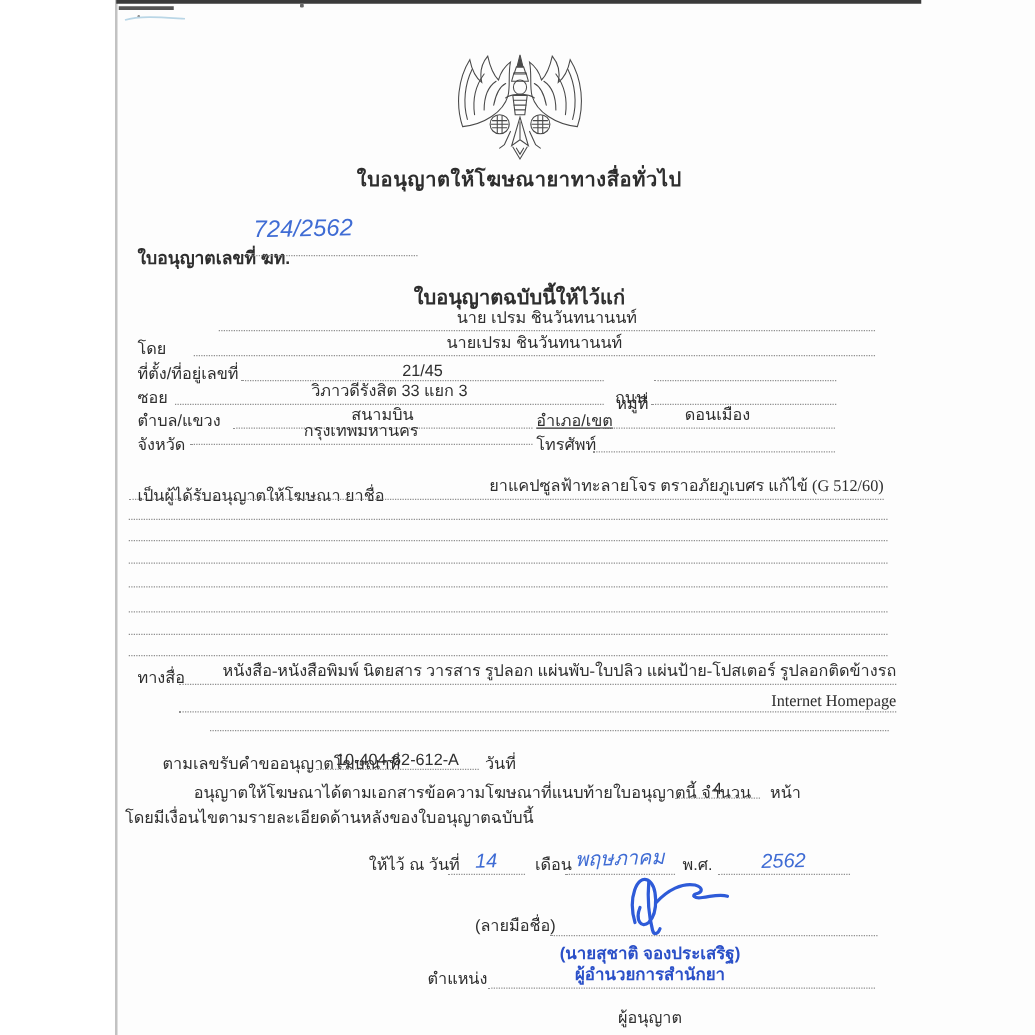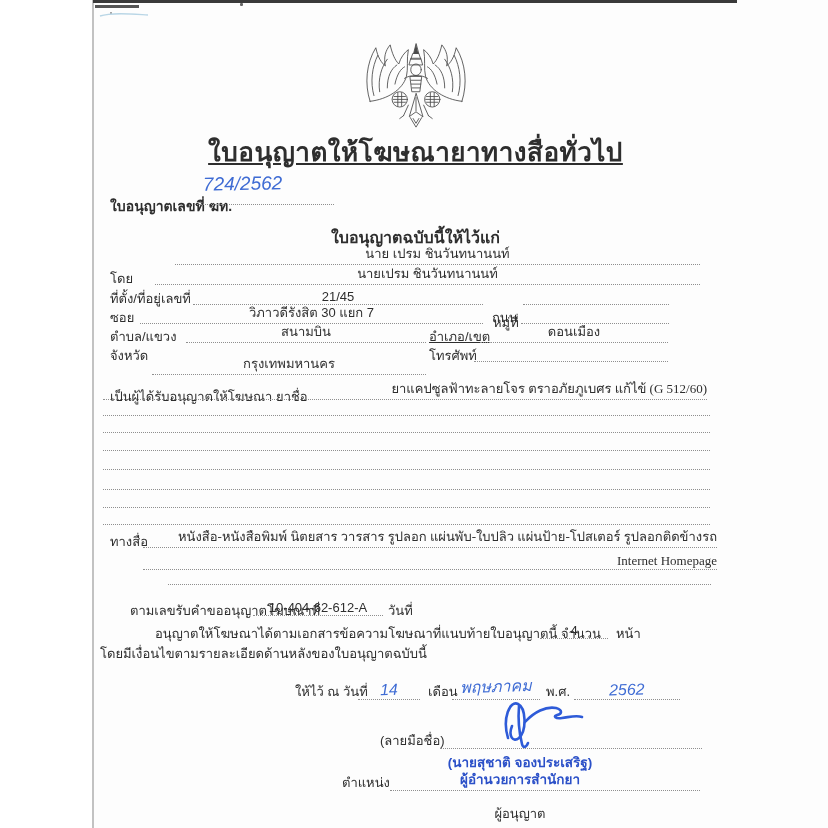--- a/index.html
+++ b/index.html
@@ -5,21 +5,21 @@
   html,body{margin:0;padding:0;background:#ffffff;}
   .doc{position:relative;width:828px;height:828px;background:#ffffff;overflow:hidden;
        font-family:"Liberation Sans","DejaVu Sans",sans-serif;color:#2e2e2e;}
   .page{position:absolute;left:93px;top:0;width:735px;height:828px;background:#fdfdfd;}
   .edge-left{position:absolute;left:92px;top:0;width:2px;height:828px;background:#c2c2c2;}
   .edge-top{position:absolute;left:93px;top:0;width:644px;height:3px;background:#3a3a3a;}
   .edge-dash{position:absolute;left:95px;top:5px;width:44px;height:3px;background:#555;}
   .speck{position:absolute;width:3px;height:3px;background:#666;border-radius:1px;}
   .t{position:absolute;font-size:13px;white-space:nowrap;color:#2e2e2e;}
   .b{font-weight:bold;}
-  .title{position:absolute;left:93px;width:645px;text-align:center;font-size:26px;font-weight:bold;letter-spacing:.5px;text-decoration:underline;}
+  .title{position:absolute;left:93px;width:645px;text-align:center;font-size:16px;font-weight:bold;letter-spacing:.5px;}
   .subtitle{position:absolute;left:93px;width:645px;text-align:center;font-size:16px;font-weight:bold;margin-top:12px;}
   .seg{position:absolute;height:18px;border-bottom:1.3px dotted #8f8f8f;display:flex;
        align-items:flex-end;justify-content:center;font-size:13px;white-space:nowrap;color:#2e2e2e;}
   .seg.left{justify-content:flex-end;padding-left:7px;font-family:Liberation Serif, serif;}
   .bline{position:absolute;left:103px;width:607px;height:0;border-bottom:1.3px dotted #8f8f8f;}
   .hw{color:#3f6cd4;font-style:italic;font-size:16px;transform:rotate(-1.5deg);}
   .hw-big{position:absolute;color:#3f6cd4;font-style:italic;font-size:19px;transform:rotate(-1deg);white-space:nowrap;}
   .stamp{position:absolute;color:#2b50c8;font-weight:bold;text-align:center;white-space:nowrap;font-size:13.5px;}
   .center-block{text-align:center;}
   svg{display:block;}
@@ -89,38 +89,38 @@
   <div class="seg" style="left:193px;top:286px;width:290px;">
     <span>21/45</span>
   </div>
   <div class="t" style="left:493px;top:288px;margin-top:24px;">หมู่ที่</div>
   <div class="seg" style="left:523px;top:286px;width:146px;">
     <span></span>
   </div>
 
   <div class="t" style="left:110px;top:307px;">ซอย</div>
   <div class="seg" style="left:140px;top:305px;width:343px;">
-    <span>วิภาวดีรังสิต 30 แยก 7</span>
+    <span>วิภาวดีรังสิต 33 แยก 3</span>
   </div>
   <div class="t" style="left:492px;top:307px;">ถนน</div>
   <div class="seg" style="left:521px;top:305px;width:148px;">
     <span></span>
   </div>
 
   <div class="t" style="left:110px;top:326px;">ตำบล/แขวง</div>
   <div class="seg" style="left:186px;top:324px;width:240px;">
     <span>สนามบิน</span>
   </div>
   <div class="t" style="left:429px;top:326px;text-decoration:underline;">อำเภอ/เขต</div>
   <div class="seg" style="left:480px;top:324px;width:188px;">
     <span>ดอนเมือง</span>
   </div>
 
   <div class="t" style="left:110px;top:345px;">จังหวัด</div>
-  <div class="seg" style="left:152px;top:356px;width:274px;">
+  <div class="seg" style="left:152px;top:337px;width:274px;">
     <span>กรุงเทพมหานคร</span>
   </div>
   <div class="t" style="left:429px;top:345px;">โทรศัพท์</div>
   <div class="seg" style="left:474px;top:343px;width:194px;">
     <span></span>
   </div>
 
   <div class="t" style="left:110px;top:386px;">เป็นผู้ได้รับอนุญาตให้โฆษณา ยาชื่อ</div>
 
   <div class="seg left" style="left:103px;top:381px;width:597px;">

